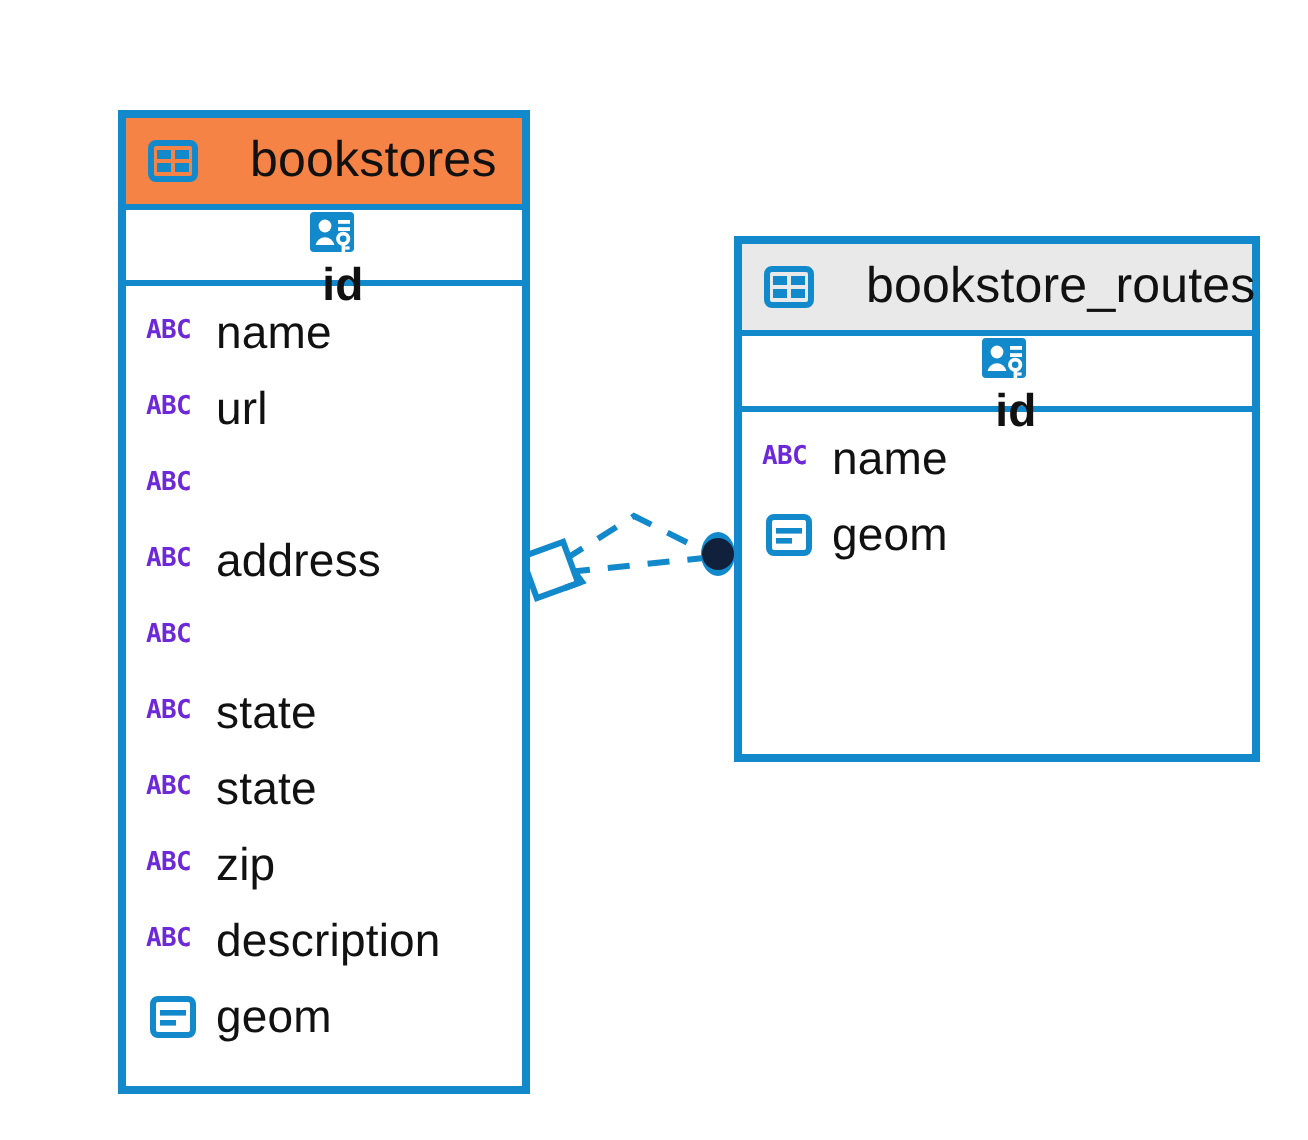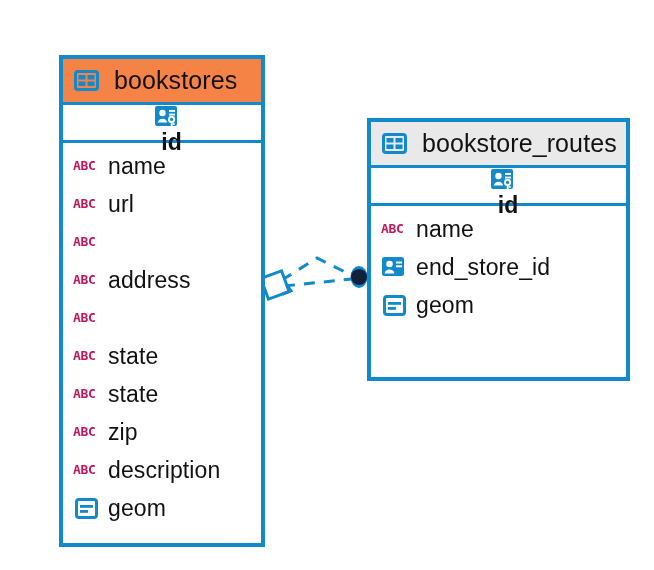--- a/index.html
+++ b/index.html
@@ -33,21 +33,21 @@
     height: 46px;
     padding-left: 10px;
     border-bottom: 3px solid #1289CA;
   }
   .entity-header.orange { background: #F58345; }
   .entity-header.grey   { background: #E9E9E9; }
 
   .entity-title {
     font-size: 25px;
     color: #111111;
-    margin-left: 15px;
+    margin-left: 26px;
     white-space: nowrap;
     letter-spacing: 0.1px;
   }
 
   .row {
     box-sizing: border-box;
     display: flex;
     align-items: center;
     height: 38px;
     padding-left: 10px;
@@ -80,21 +80,21 @@
     width: 26px;
     height: 24px;
   }
   .icon svg { display: block; }
   .icon-abc {
     width: 26px;
     height: 24px;
     font-family: "DejaVu Sans Mono", monospace;
     font-size: 13px;
     font-weight: bold;
-    color: #be185d;
+    color: #6d28d9;
     letter-spacing: -0.3px;
     line-height: 24px;
     text-align: left;
   }
 
   
   .connector {
     position: absolute;
     left: 0;
     top: 0;
@@ -235,32 +235,20 @@
       <span class="row-label">id</span>
     </div>
 
     <div class="rows-wrap">
       <div class="row">
         <span class="icon-abc">ABC</span>
         <span class="row-label">name</span>
       </div>
       <div class="row">
         <span class="icon">
-          <svg width="25" height="22" viewBox="0 0 25 22">
-            <rect x="0" y="1" width="22" height="19" rx="2.5" fill="#1289CA"></rect>
-            <circle cx="7.5" cy="8" r="3.3" fill="#ffffff"></circle>
-            <path d="M 2.6 17.5 a 5 5 0 0 1 9.8 0 z" fill="#ffffff"></path>
-            <rect x="14" y="5.5" width="6" height="2" fill="#ffffff"></rect>
-            <rect x="14" y="9.3" width="6" height="2" fill="#ffffff"></rect>
-          </svg>
-        </span>
-        <span class="row-label">end_store_id</span>
-      </div>
-      <div class="row">
-        <span class="icon">
           <svg width="23" height="21" viewBox="0 0 23 21">
             <rect x="1.5" y="1.5" width="20" height="18" rx="2.5" fill="none" stroke="#1289CA" stroke-width="3"></rect>
             <rect x="5" y="7" width="13" height="2.8" fill="#1289CA"></rect>
             <rect x="5" y="12" width="8" height="2.8" fill="#1289CA"></rect>
           </svg>
         </span>
         <span class="row-label">geom</span>
       </div>
     </div>
   </div>

